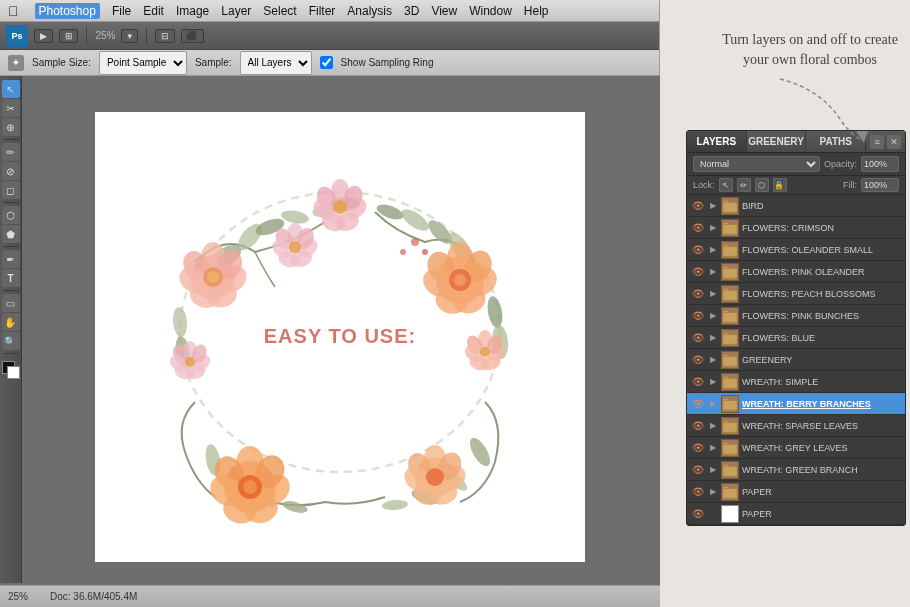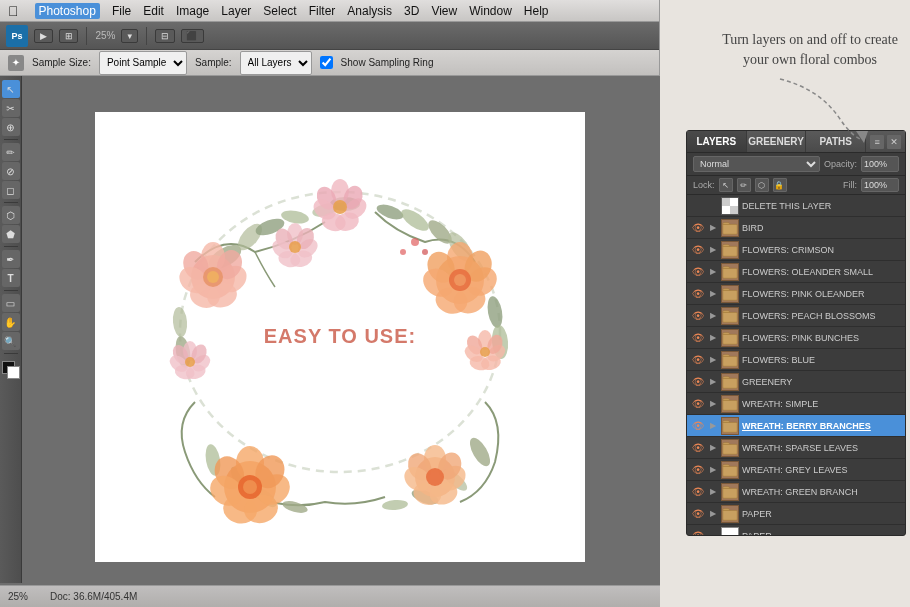--- a/index.html
+++ b/index.html
@@ -714,33 +714,20 @@
     <span class="lock-label">Lock:</span>
     <div class="lock-btn">↖</div>
     <div class="lock-btn">✏</div>
     <div class="lock-btn">⬡</div>
     <div class="lock-btn">🔒</div>
     <span class="fill-label">Fill:</span>
     <input class="fill-input" type="text" value="100%" style="">
   </div>
 
   <div class="layers-list" id="layers-list">
-  <div class="layer-row">
-        <div class="eye-icon"></div>
-        <div class="layer-expand"></div>
-        <div class="layer-thumb">
-          <svg viewBox="0 0 18 18" width="18" height="18">
-            <rect width="9" height="9" fill="#ccc"></rect>
-            <rect x="9" width="9" height="9" fill="#fff"></rect>
-            <rect y="9" width="9" height="9" fill="#fff"></rect>
-            <rect x="9" y="9" width="9" height="9" fill="#ccc"></rect>
-          </svg>
-        </div>
-        <div class="layer-name">DELETE THIS LAYER</div>
-      </div>
       <div class="layer-row">
         <div class="eye-icon visible">👁</div>
         <div class="layer-expand">▶</div>
         <div class="layer-thumb" style="background: rgb(160, 120, 90); border: 1px solid rgb(122, 88, 56);">
           <svg viewBox="0 0 18 18" width="18" height="18">
             <rect x="1" y="5" width="16" height="11" rx="1" fill="#c8a060" stroke="#a07830" stroke-width="0.5"></rect>
             <path d="M1,5 L1,4 Q1,3 3,3 L7,3 Q8,3 9,5Z" fill="#c8a060" stroke="#a07830" stroke-width="0.5"></path>
           </svg>
         </div>
         <div class="layer-name">BIRD</div>

